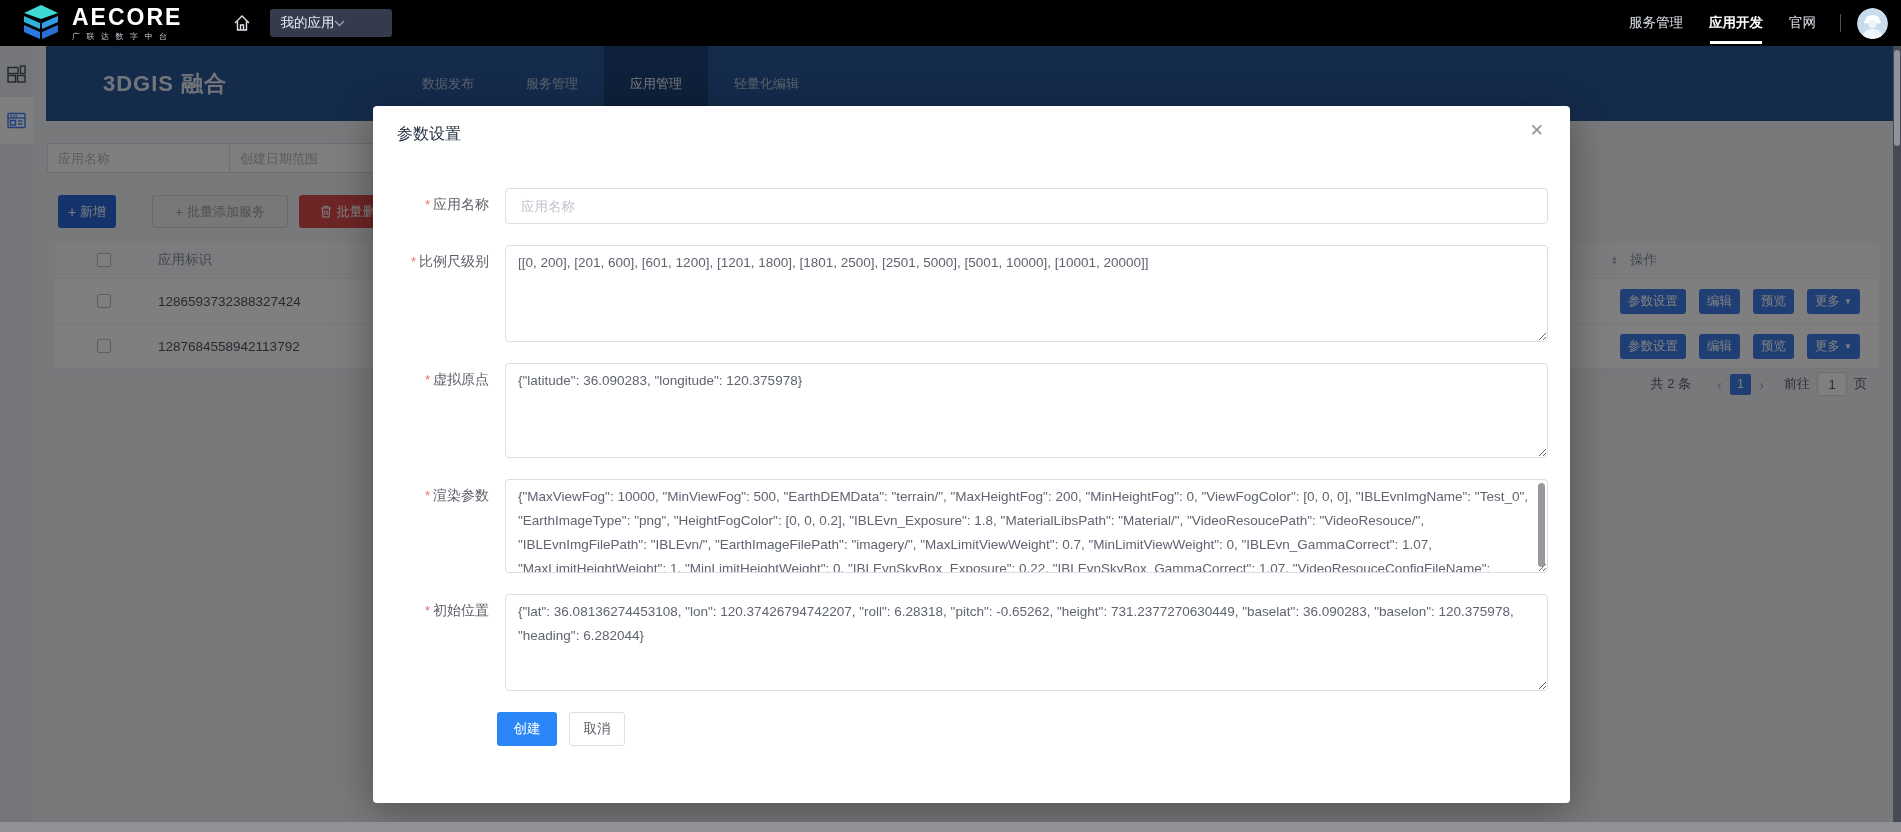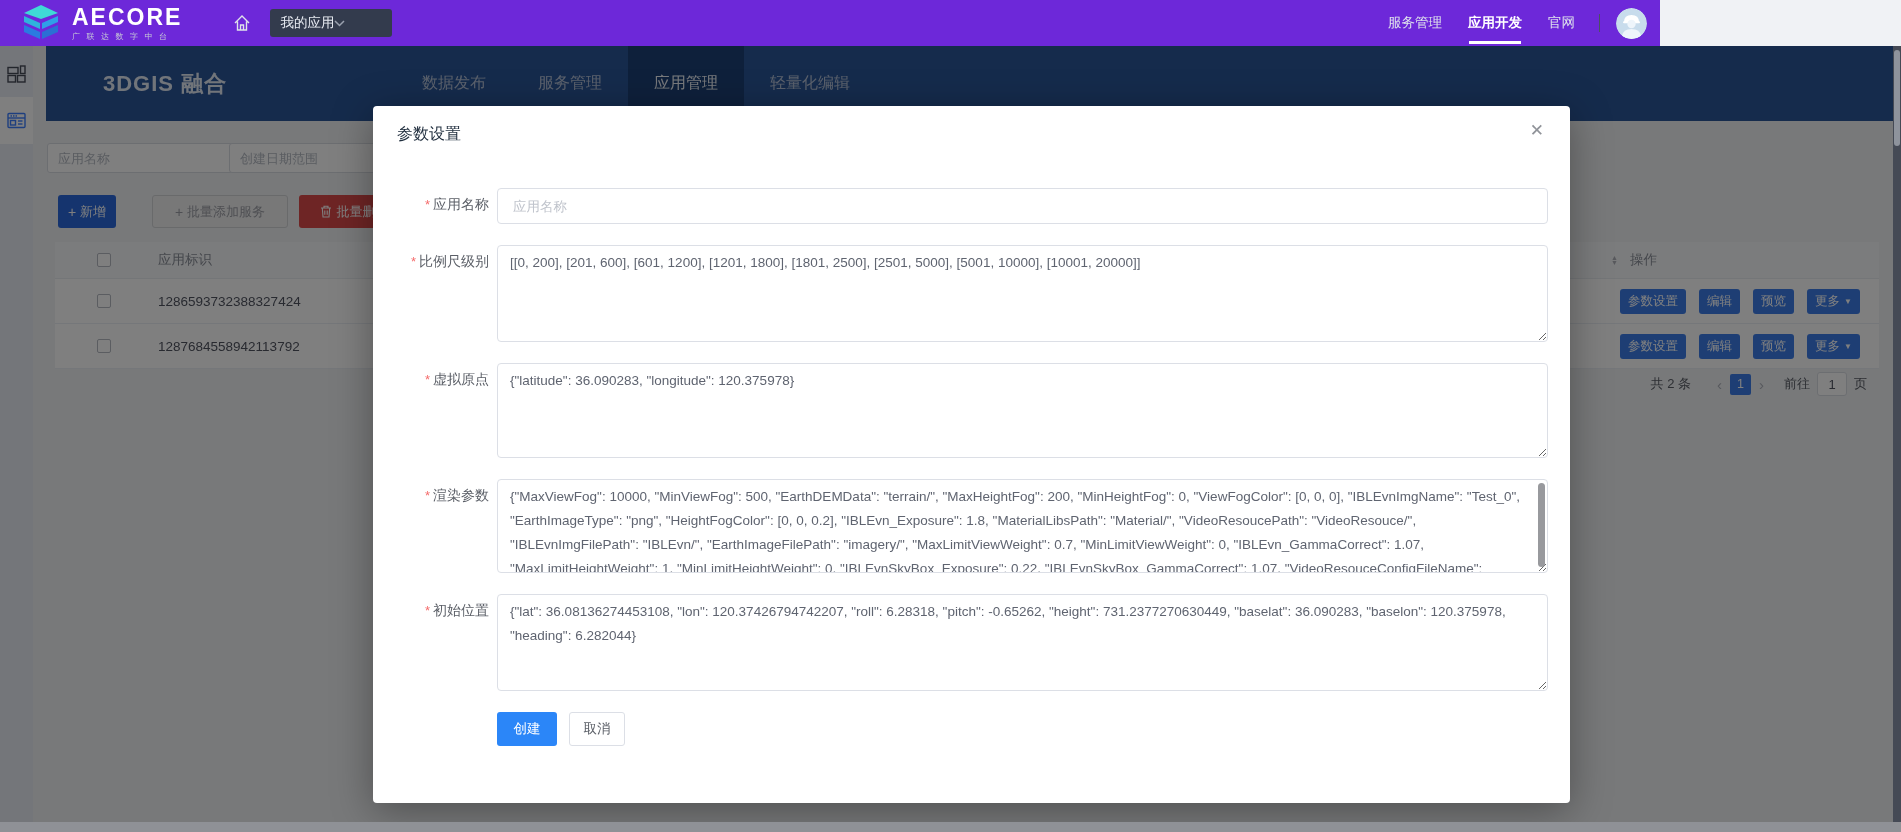--- a/index.html
+++ b/index.html
@@ -1,21 +1,21 @@
 <!DOCTYPE html>
 <html><head>
 <meta charset="utf-8">
 <style>
   * { margin:0; padding:0; box-sizing:border-box; }
   html,body { width:1901px; height:832px; overflow:hidden; }
   body { font-family:"Liberation Sans","DejaVu Sans",sans-serif; }
   .stage { position:relative; width:1901px; height:832px; background:#f0f2f5; overflow:hidden; }
 
   
-  .navbar { position:absolute; left:0; top:0; width:1660px; height:46px; background:#6d28d9; display:flex; align-items:center; z-index:40; }
+  .navbar { position:absolute; left:0; top:0; width:1901px; height:46px; background:#000000; display:flex; align-items:center; z-index:40; }
   .brand { display:flex; align-items:center; margin-left:20px; }
   .brand-logo { width:42px; height:38px; margin-right:10px; }
   .brand-text { display:flex; flex-direction:column; line-height:1; }
   .brand-name { color:#ffffff; font-size:23px; font-weight:bold; letter-spacing:2px; }
   .brand-sub { color:#c7ccd6; font-size:8px; letter-spacing:6.5px; margin-top:4px; white-space:nowrap; }
   .home-btn { margin-left:48px; width:24px; height:24px; display:flex; align-items:center; justify-content:center; cursor:pointer; }
   .app-select { margin-left:16px; width:122px; height:28px; background:#333b4d; border-radius:3px; display:flex; align-items:center; padding:0 10px; cursor:pointer; }
   .app-select-value { color:#e8ebf2; font-size:13.5px; }
   .nav-right { margin-left:auto; display:flex; align-items:center; padding-right:13px; }
   .nav-link { color:#dfe3ec; font-size:13.5px; margin-left:26px; position:relative; height:46px; display:flex; align-items:center; cursor:pointer; }
@@ -26,21 +26,21 @@
 
   
   .sidebar { position:absolute; left:0; top:46px; width:33px; height:776px; background:#e9ecf4; z-index:1; }
   .side-item { width:33px; height:47px; display:flex; align-items:center; justify-content:center; cursor:pointer; }
   .side-item.active { background:#ffffff; }
 
   
   .subheader { position:absolute; left:46px; top:46px; width:1860px; height:75px; background:#2b5698; z-index:1; display:flex; align-items:center; }
   .page-title { color:#e3eaf5; font-size:22px; font-weight:bold; margin-left:57px; letter-spacing:1px; }
   .tabs { position:absolute; left:350px; top:0; height:75px; display:flex; align-items:stretch; }
-  .tab { display:flex; align-items:center; padding:0 26px; color:#b6c3d9; font-size:16px; cursor:pointer; }
+  .tab { display:flex; align-items:center; padding:0 26px; color:#b6c3d9; font-size:13px; cursor:pointer; }
   .tab.active { background:#1d4076; color:#eef2f8; }
 
   
   .content { position:absolute; left:33px; top:121px; width:1860px; height:701px; background:#f0f2f5; z-index:1; }
   .filter-input { position:absolute; top:22px; height:30px; background:#ffffff; border:1px solid #d9dce3; border-radius:3px; font-size:13px; color:#606266; padding:0 10px; }
   .filter-input::placeholder { color:#b4b9c2; }
   .fi-1 { left:14px; width:188px; }
   .fi-2 { left:196px; width:222px; }
   .btn { border:none; border-radius:3px; font-size:13px; cursor:pointer; display:inline-flex; align-items:center; justify-content:center; }
   .toolbar-btn { position:absolute; top:74px; height:33px; }
@@ -77,21 +77,21 @@
   
   .v-scroll { position:absolute; right:0; top:46px; width:8px; height:776px; background:#454a55; z-index:50; }
   .v-thumb { position:absolute; left:1px; top:4px; width:6px; height:96px; background:#8e939c; border-radius:3px; }
   .h-scroll { position:absolute; left:0; bottom:0; width:1901px; height:10px; background:#8f9196; z-index:50; }
 
   
   .modal { position:absolute; left:373px; top:106px; width:1197px; height:697px; background:#ffffff; border-radius:4px; box-shadow:0 8px 40px rgba(0,0,0,0.35); z-index:20; }
   .modal-title { position:absolute; left:24px; top:18px; font-size:16px; color:#1f2d3d; font-weight:500; }
   .modal-close { position:absolute; right:26px; top:16px; font-size:17px; color:#909399; cursor:pointer; line-height:1; }
   .modal-form { position:absolute; left:0; top:82px; width:1197px; }
-  .field { display:flex; margin-bottom:21px; padding:0 22px; }
+  .field { display:flex; margin-bottom:21px; padding:0 22px;gap:8px; }
   .field-label { width:94px; flex:none; text-align:right; font-size:14px; color:#5a5e66; padding-top:8px; white-space:nowrap; }
   .req { color:#f56c6c; margin-right:3px; font-size:13px; }
   .field-control { flex:1; margin-left:8px; position:relative; }
   .text-input { width:100%; height:36px; border:1px solid #dcdfe6; border-radius:4px; padding:0 15px; font-size:13.5px; color:#606266; font-family:"Liberation Sans","DejaVu Sans",sans-serif; }
   .text-input::placeholder { color:#c0c4cc; }
   .ta { width:100%; border:1px solid #dcdfe6; border-radius:4px; padding:5px 12px; font-size:13.5px; line-height:24px; color:#5f6470; font-family:"Liberation Sans","DejaVu Sans",sans-serif; resize:vertical; overflow:hidden; display:block; }
   .ta-2 { height:97px; } .ta-3 { height:95px; } .ta-4 { height:94px; overflow-y:hidden; } .ta-5 { height:97px; }
   .fake-scroll { position:absolute; right:3px; top:4px; width:7px; height:84px; background:#98999d; border-radius:4px; pointer-events:none; }
   .modal-actions { display:flex; gap:12px; padding-left:124px; }
   .btn-primary { width:60px; height:34px; background:#2b86f8; color:#ffffff; font-size:13.5px; border-radius:3px; }

